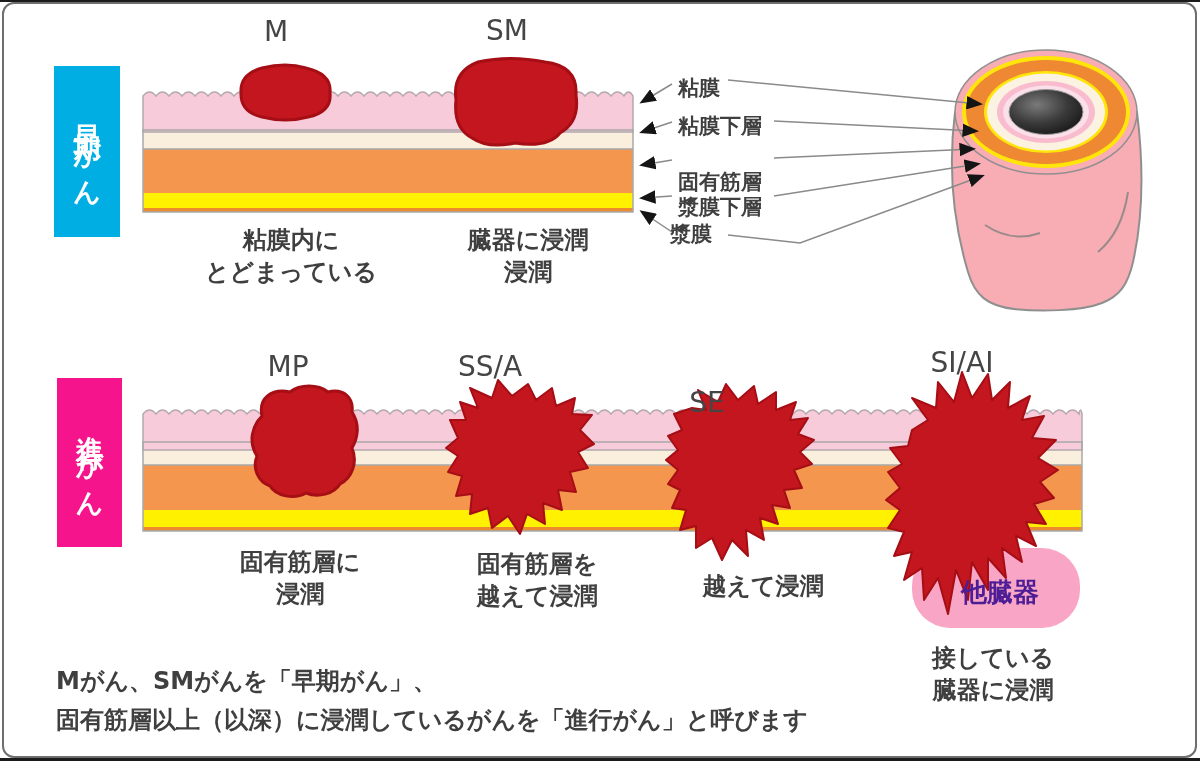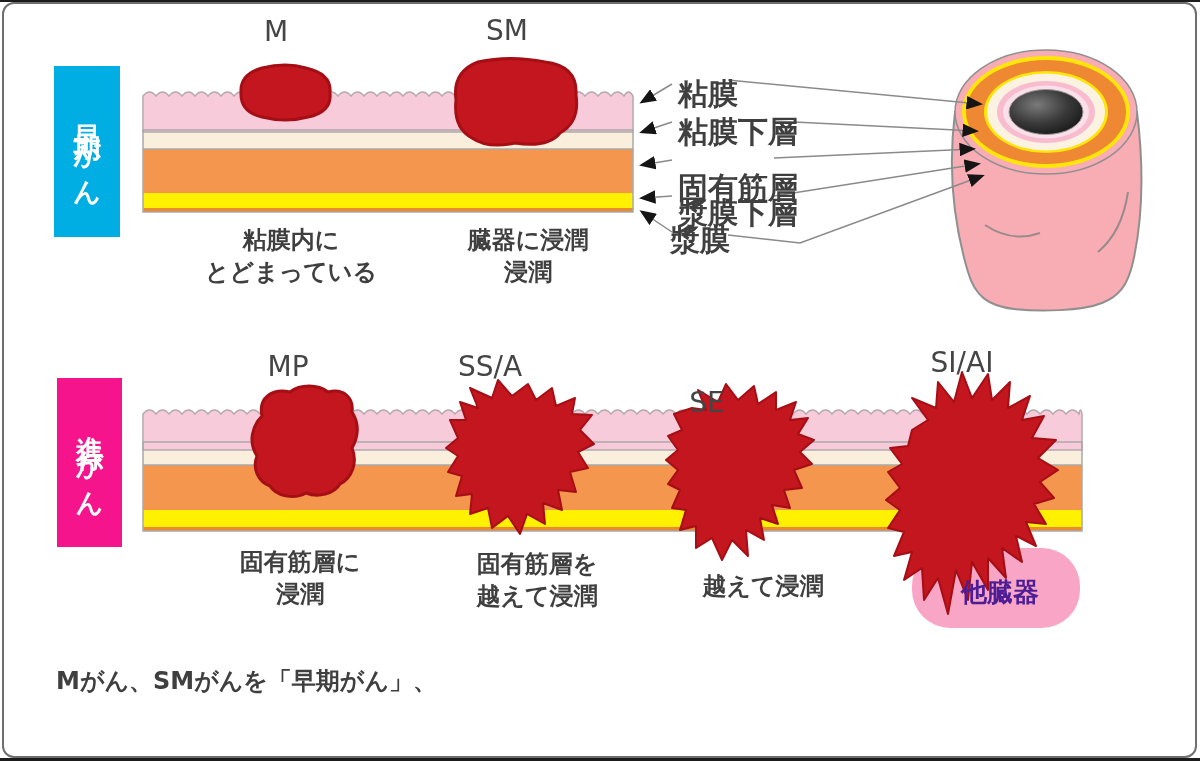--- a/index.html
+++ b/index.html
@@ -6,21 +6,21 @@
   .canvas{position:relative;width:1200px;height:761px;background:#fff;overflow:hidden;
           font-family:"DejaVu Sans","Liberation Sans",sans-serif;}
   .edgebar{position:absolute;left:0;width:1200px;height:2px;background:#1b1b1b;}
   .frame{position:absolute;left:2px;top:2px;right:3px;bottom:3px;border:2px solid #6e6e6e;
          border-radius:12px;pointer-events:none;}
   .diagram-svg{position:absolute;left:0;top:0;width:1200px;height:761px;}
   .t{position:absolute;color:#3f3f3f;white-space:nowrap;}
   .tc{transform:translateX(-50%);text-align:center;}
   .heading{font-size:28px;font-weight:500;color:#454545;}
   .cap{font-size:24px;line-height:32px;font-weight:600;}
-  .laylab{font-size:30px;font-weight:600;}
+  .laylab{font-size:21px;font-weight:600;}
   .foot{font-size:24px;line-height:39px;font-weight:600;}
   .organ-label{font-size:26px;font-weight:600;color:#4c1d95;}
   .side-label{position:absolute;display:flex;align-items:center;justify-content:center;
               writing-mode:vertical-rl;text-orientation:upright;color:#fff;
               font-size:27px;font-weight:600;letter-spacing:9px;}
   .side-early{left:54px;top:66px;width:66px;height:171px;background:#00AEE4;}
   .side-advanced{left:57px;top:378px;width:65px;height:169px;background:#F5148C;}
 </style>
 </head>
 <body>
@@ -131,23 +131,28 @@
     <div>固有筋層に</div>
     <div>浸潤</div>
   </div>
   <div class="t tc cap" style="left:537px;top:548px;">
     <div>固有筋層を</div>
     <div>越えて浸潤</div>
   </div>
   <div class="t tc cap" style="left:763px;top:570px;">
     <div>越えて浸潤</div>
   </div>
+  <div class="t tc cap" style="left:993px;top:642px;">
+    <div>接している</div>
+    <div>臓器に浸潤</div>
+  </div>
 
   <div class="t tc organ-label" style="left:1000px;top:575px;">他臓器</div>
 
   <div class="t foot" style="left:56px;top:662px;">
     <div>Mがん、SMがんを「早期がん」、</div>
+    <div>固有筋層以上（以深）に浸潤しているがんを「進行がん」と呼びます</div>
   </div>
 
   <div class="edgebar" style="top:0;"></div>
   <div class="edgebar" style="bottom:0;height:3px;"></div>
   <div class="frame"></div>
 </div>
 
 </body></html>

